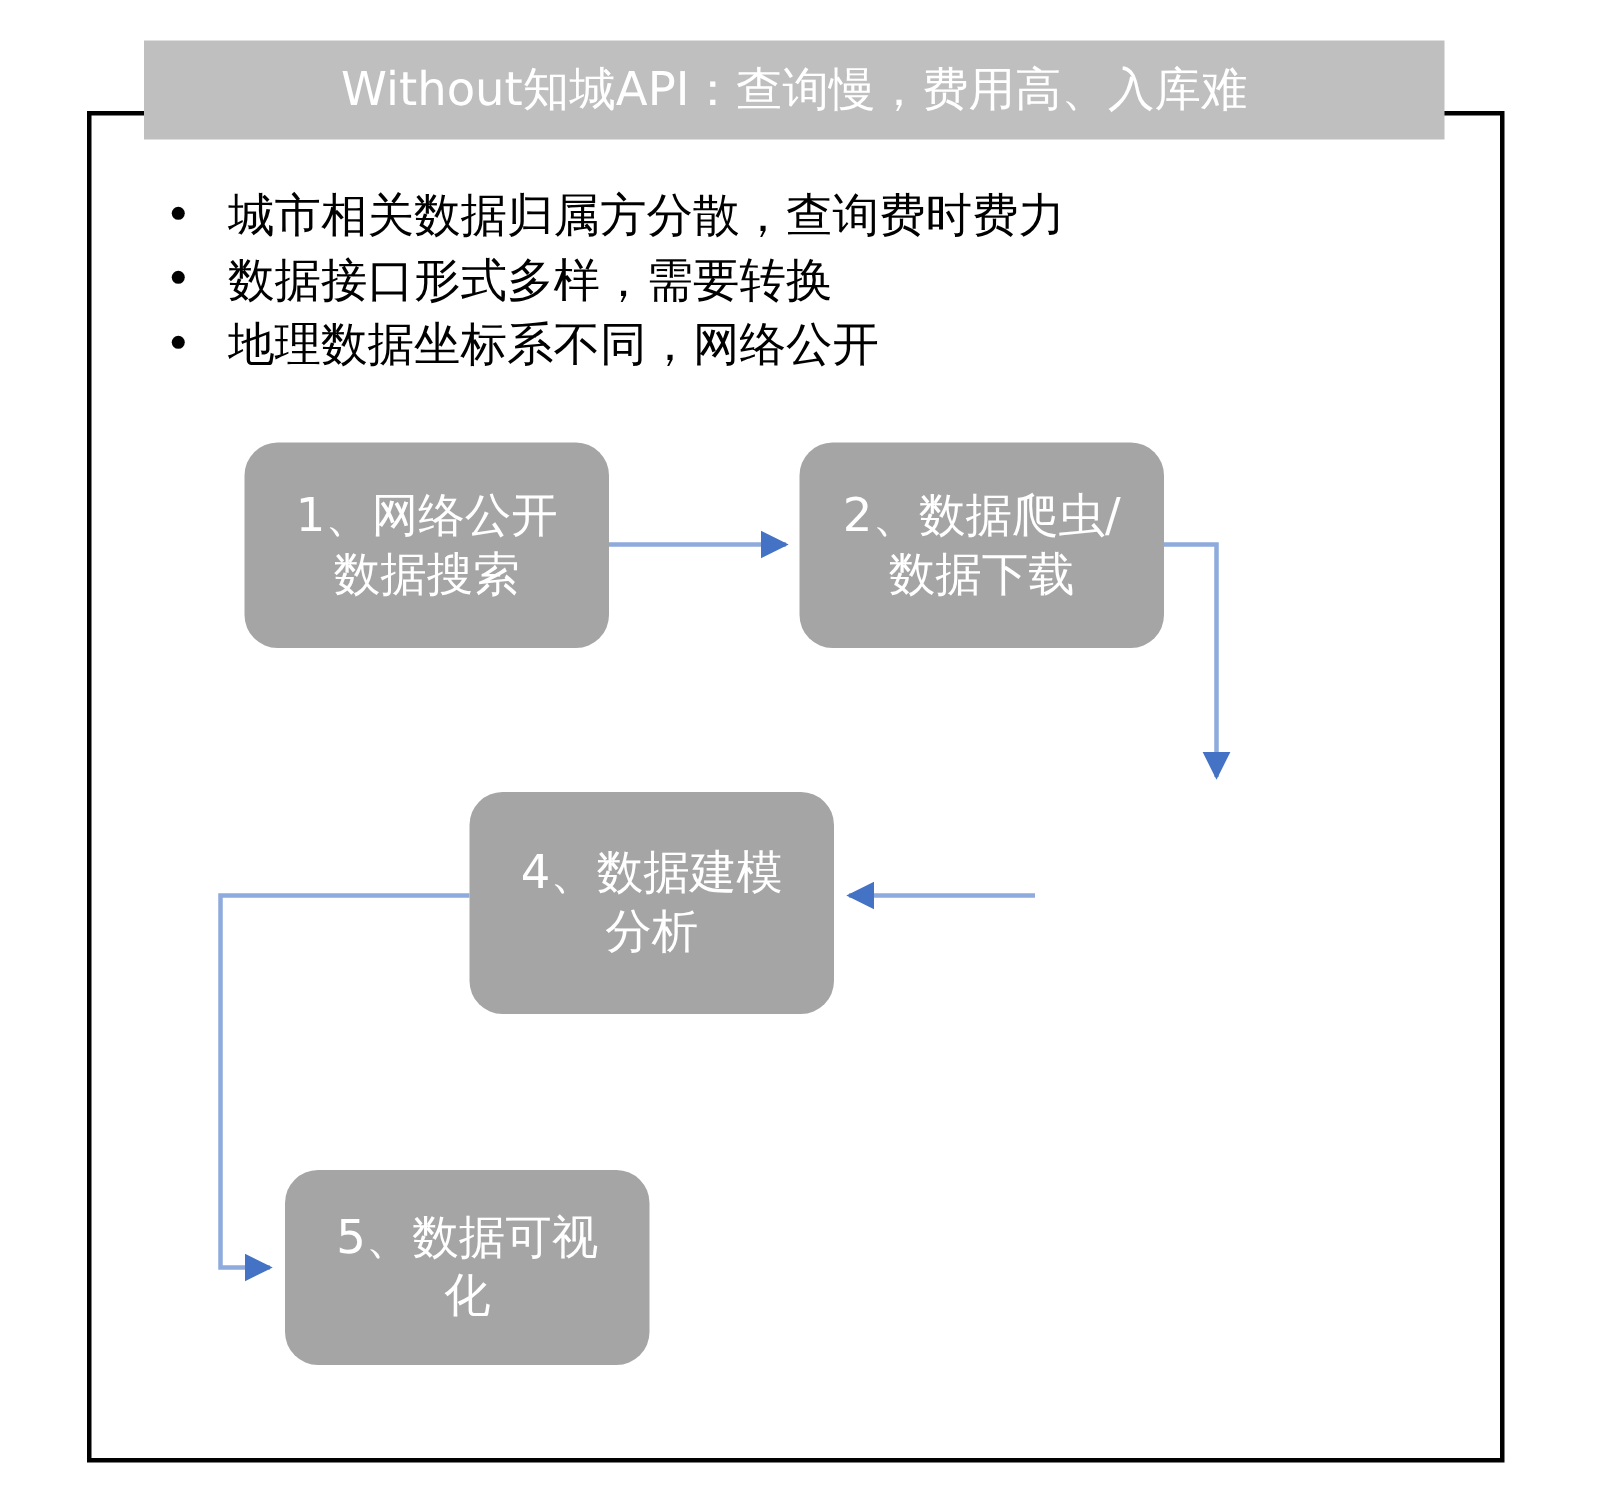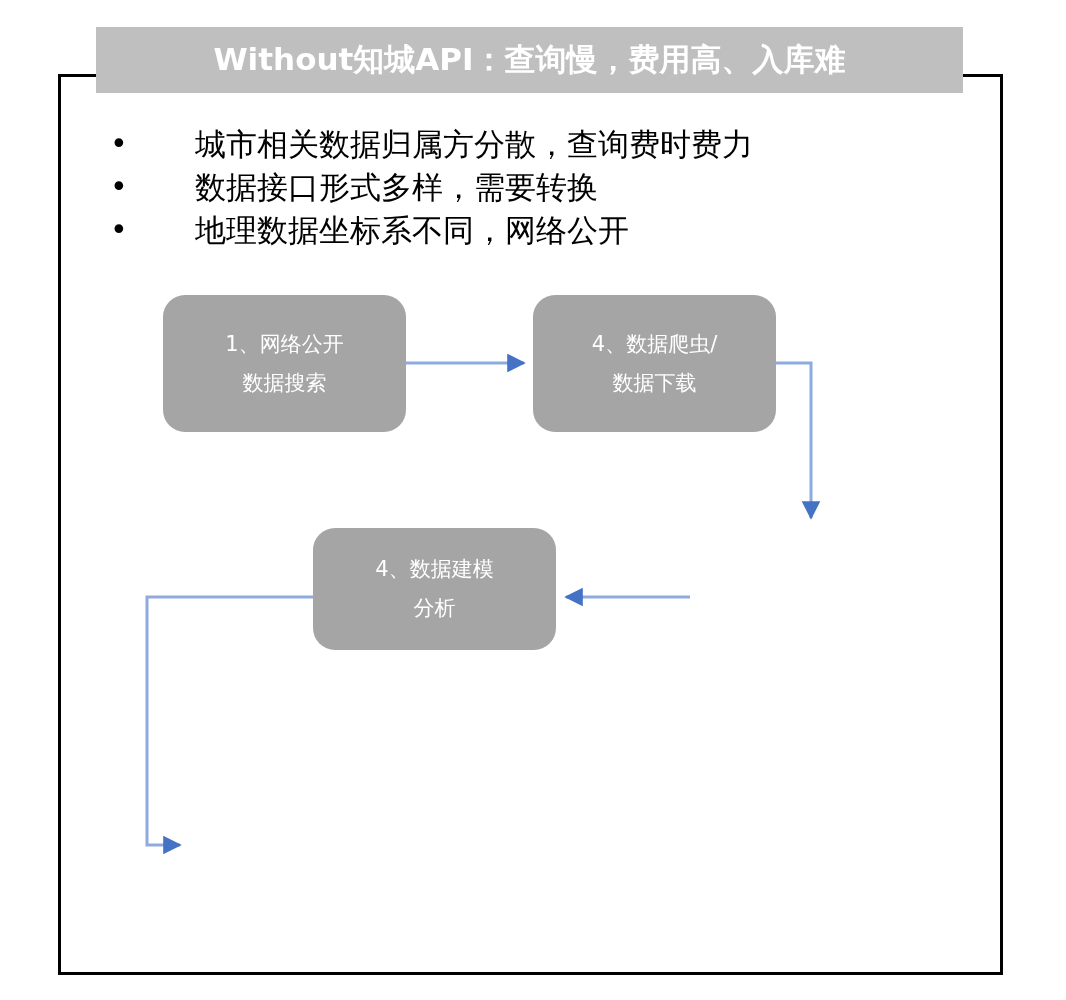--- a/index.html
+++ b/index.html
@@ -36,21 +36,21 @@
     height: 66px;
     background: #bfbfbf;
     display: flex;
     align-items: center;
     justify-content: center;
     box-sizing: border-box;
   }
   .title-text {
     color: #ffffff;
     font-size: 31px;
-    font-weight: bold;
+    font-weight: normal;
     letter-spacing: 0px;
     white-space: nowrap;
   }
 
   
   .bullets {
     position: absolute;
     left: 104px;
     top: 124px;
     width: 800px;
@@ -68,46 +68,45 @@
     line-height: 40px;
     text-align: left;
     padding-left: 6px;
     box-sizing: border-box;
   }
   .bullet-text {
     color: #000000;
     font-size: 31px;
     line-height: 40px;
     white-space: nowrap;
-    margin-left: 43px;
   }
 
   
   .node {
     position: absolute;
     background: #a5a5a5;
     border-radius: 22px;
     display: flex;
     align-items: center;
     justify-content: center;
     box-sizing: border-box;
   }
   .node-label {
     color: #ffffff;
-    font-size: 21px;
+    font-size: 31px;
     line-height: 39px;
     text-align: center;
     white-space: pre-line;
     padding: 0 10px;
   }
 
   #node-1 { left: 163px; top: 295px; width: 243px; height: 137px; }
   #node-2 { left: 533px; top: 295px; width: 243px; height: 137px; }
   #node-3 { left: 690px; top: 528px; width: 243px; height: 137px; }
-  #node-4 { left: 313px; top: 528px; width: 243px; height: 122px; }
+  #node-4 { left: 313px; top: 528px; width: 243px; height: 148px; }
   #node-5 { left: 190px; top: 780px; width: 243px; height: 130px; }
 
   
   .connectors {
     position: absolute;
     left: 0;
     top: 0;
     width: 1066px;
     height: 1000px;
     pointer-events: none;
@@ -154,24 +153,28 @@
       <span class="bullet-text">地理数据坐标系不同，网络公开</span>
     </div>
   </div>
 
   <div class="node" id="node-1">
     <span class="node-label">1、网络公开
 数据搜索</span>
   </div>
 
   <div class="node" id="node-2">
-    <span class="node-label">4、数据爬虫/
+    <span class="node-label">2、数据爬虫/
 数据下载</span>
   </div>
 
 
   <div class="node" id="node-4">
     <span class="node-label">4、数据建模
 分析</span>
   </div>
 
+  <div class="node" id="node-5">
+    <span class="node-label">5、数据可视
+化</span>
+  </div>
 
 </div>
 
 </body></html>

